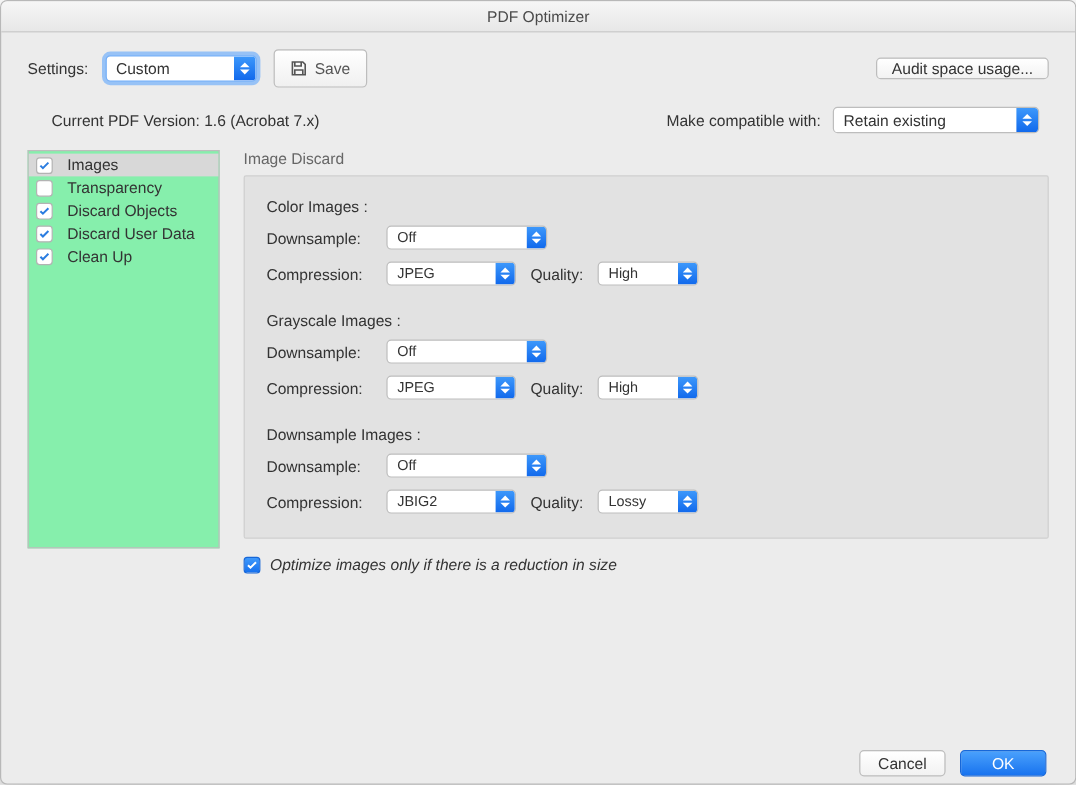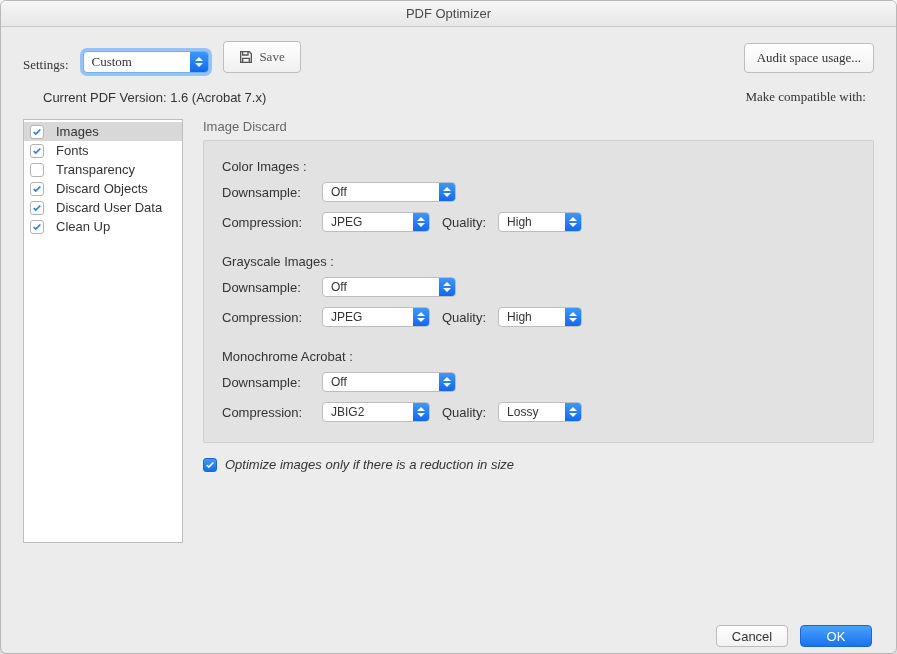--- a/index.html
+++ b/index.html
@@ -25,21 +25,21 @@
     height: 26px;
     line-height: 26px;
     text-align: center;
     background: linear-gradient(#f6f6f6, #e7e7e7);
     border-bottom: 1px solid #c9c9c9;
     font-size: 13px;
     color: #4a4a4a;
   }
   .content { padding: 14px 22px 18px 22px; }
 
-  .row { display: flex; align-items: flex-end; font-family: Liberation Serif, serif; }
+  .row { display: flex; align-items: center; }
   .top-row { gap: 14px; }
   .label { color:#333; }
 
   .select {
     display: inline-flex;
     align-items: center;
     justify-content: space-between;
     height: 22px;
     border: 1px solid #bdbdbd;
     border-radius: 4px;
@@ -121,23 +121,23 @@
   }
 
   .body {
     margin-top: 14px;
     display: flex;
     gap: 20px;
   }
 
   .sidebar {
     width: 160px;
-    background: #ffffff;
+    background: #86efac;
     border: 1px solid #bdbdbd;
-    height: 424px;
+    height: 332px;
     padding: 2px 0;
     font-size: 13px;
   }
   .sidebar .item {
     display: flex;
     align-items: center;
     height: 19px;
     padding: 0 4px 0 6px;
     gap: 10px;
   }
@@ -214,51 +214,47 @@
       <div class="icon-btn wide">
         <svg width="16" height="16" viewBox="0 0 24 24" fill="none" stroke="#555" stroke-width="2">
             <path d="M4 4h13l3 3v13H4z"></path>
             <path d="M7 4v5h8V4M7 20v-6h10v6"></path>
           </svg>
         <span class="t">Save</span>
       </div>
 
       <div style="flex:1"></div>
 
-      <div class="btn" style="height:30px">
+      <div class="btn" style="height:18px">
         <span>Audit space usage...</span>
       </div>
     </div>
 
     <div class="mid-row">
       <span>Current PDF Version: 1.6 (Acrobat 7.x)</span>
       <div class="row" style="gap:10px">
         <span>Make compatible with:</span>
+        <div class="select" style="width:172px">
+          <span class="txt">Retain existing</span>
+          <span class="cap"></span>
+        </div>
       </div>
     </div>
 
     <div class="body">
       <div class="sidebar" id="sidebar">
           <div class="item sel">
             <span class="chk on">
               <svg width="10" height="10" viewBox="0 0 24 24" fill="none" stroke="#2b7de0" stroke-width="4">
                 <path d="M4 12l5 5L20 6"></path>
               </svg>
             </span>
             <span class="txt">Images</span>
           </div>
           <div class="item">
-            <span class="chk on">
-              <svg width="10" height="10" viewBox="0 0 24 24" fill="none" stroke="#2b7de0" stroke-width="4">
-                <path d="M4 12l5 5L20 6"></path>
-              </svg>
-            </span>
-            <span class="txt">Fonts</span>
-          </div>
-          <div class="item">
             <span class="chk"></span>
             <span class="txt">Transparency</span>
           </div>
           <div class="item">
             <span class="chk on">
               <svg width="10" height="10" viewBox="0 0 24 24" fill="none" stroke="#2b7de0" stroke-width="4">
                 <path d="M4 12l5 5L20 6"></path>
               </svg>
             </span>
             <span class="txt">Discard Objects</span>
@@ -320,21 +316,21 @@
               <span class="txt">JPEG</span>
                 <span class="cap"></span>
             </div>
             <span class="flabel" style="width:auto">Quality:</span>
             <div class="select small" style="width:84px">
               <span class="txt">High</span>
                 <span class="cap"></span>
             </div>
           </div>
 
-          <div class="group-label" style="margin-top:22px">Monochrome Acrobat :</div>
+          <div class="group-label" style="margin-top:22px">Downsample Images :</div>
           <div class="form-row">
             <span class="flabel">Downsample:</span>
             <div class="select small" style="width:134px">
               <span class="txt">Off</span>
                 <span class="cap"></span>
             </div>
           </div>
           <div class="form-row">
             <span class="flabel">Compression:</span>
             <div class="select small" style="width:108px">

